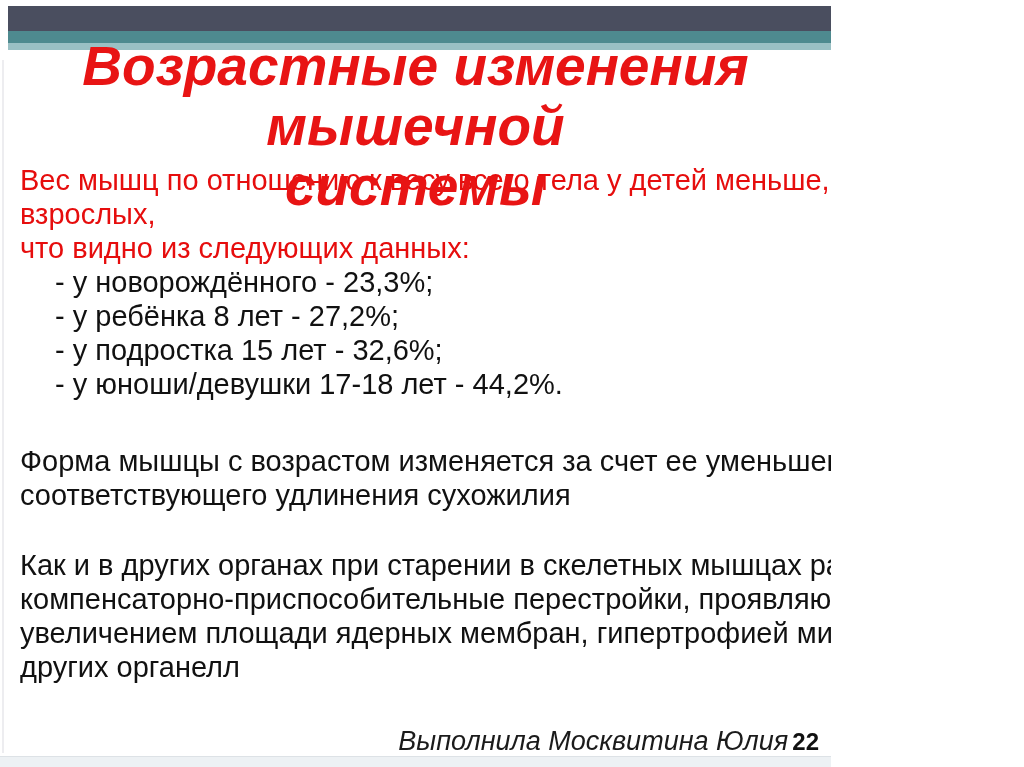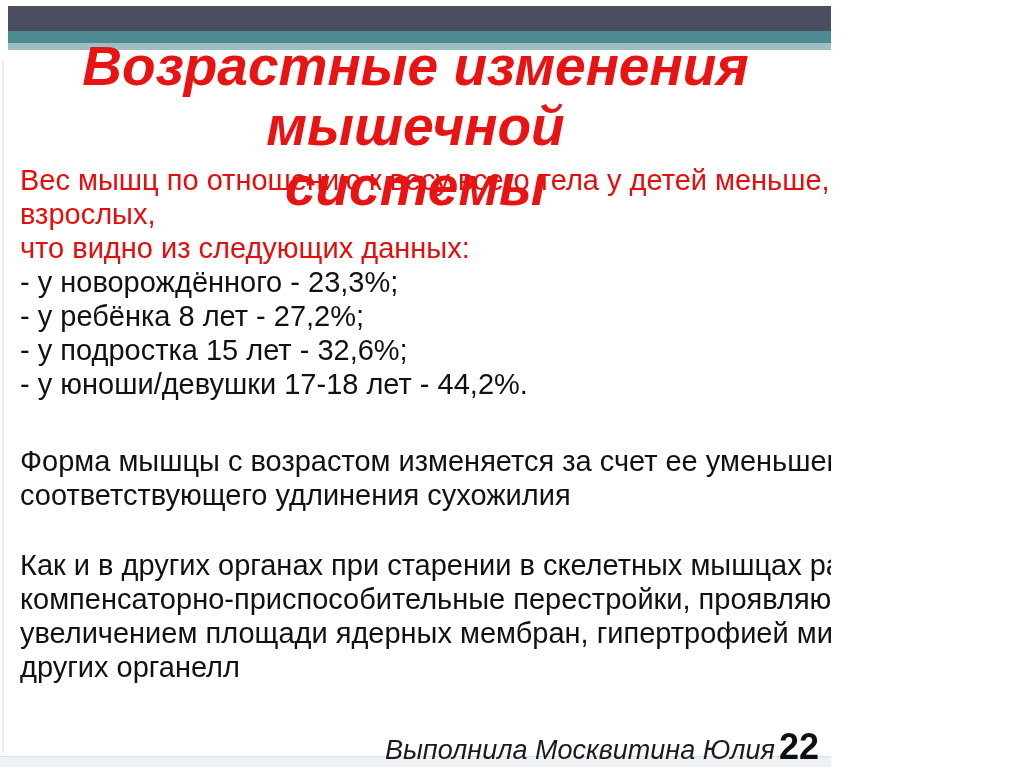--- a/index.html
+++ b/index.html
@@ -52,32 +52,32 @@
   
   .body-text {
     position: absolute; left: 20px; top: 163px; width: 992px;
     font-size: 29px;
     line-height: 34px;
     color: #111111;
     z-index: 4;
   }
   .blk { margin: 0; white-space: pre-line; }
   .red { color: #e60d0d; }
-  .b-list  { margin-bottom: 40px; }
+  .b-list  { margin-bottom: 40px; margin-left: 35px; }
   .b-adult { margin-bottom: 33px; }
   .b-shape { margin-bottom: 36px; margin-top: 43px; }
 
   
   .footer {
     position: absolute; right: 12px; top: 726px;
     display: flex; align-items: baseline; gap: 4px;
     z-index: 6;
   }
   .author  { font-style: italic; font-size: 27px; color: #1b1b1b; }
-  .pagenum { font-weight: bold;  font-size: 36px; color: #111111; }
+  .pagenum { font-weight: bold;  font-size: 24px; color: #111111; }
 
   .bottom-strip {
     position: absolute; left: 0; right: 0; bottom: 0; height: 10px;
     background: #edf1f4;
     border-top: 1px solid #dde2e6;
   }
 </style>
 </head>
 <body>
 

